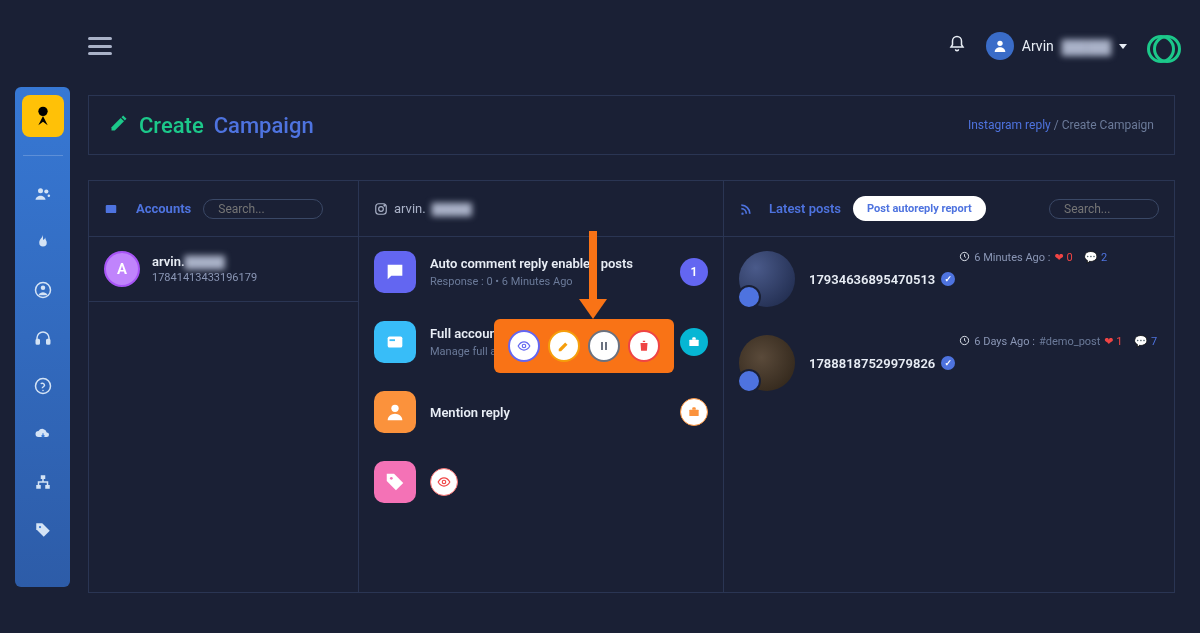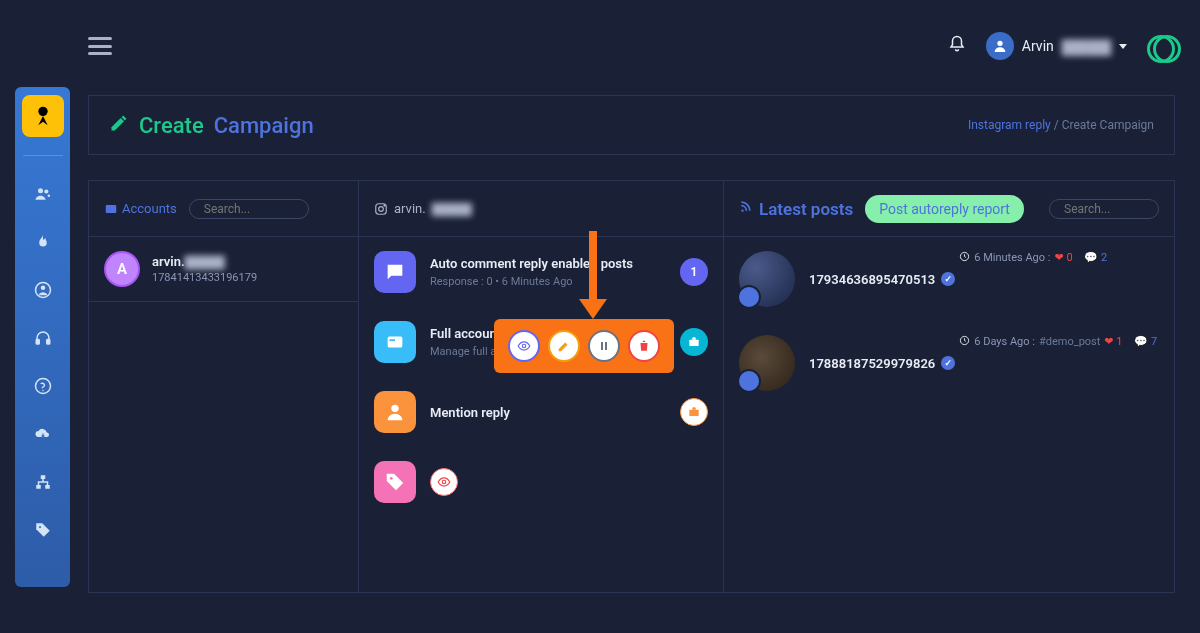--- a/index.html
+++ b/index.html
@@ -28,21 +28,21 @@
 .header-title .t2{color:#4e73df;font-size:22px;font-weight:500}
 .breadcrumb{font-size:12px;color:#6b7a99}
 .breadcrumb a{color:#4e73df;text-decoration:none}
 .main{position:absolute;left:88px;top:180px;right:25px;bottom:40px;border:1px solid #2a3553;display:flex}
 .col{border-right:1px solid #2a3553;display:flex;flex-direction:column}
 .col:last-child{border-right:none}
 .col1{width:270px}
 .col2{flex:1}
 .col3{width:450px}
 .col-header{height:56px;border-bottom:1px solid #2a3553;display:flex;align-items:center;padding:0 15px;gap:12px}
-.col-header-title{color:#4e73df;font-size:13px;font-weight:400;display:flex;align-items:center;gap:4px}
+.col-header-title{color:#4e73df;font-size:13px;font-weight:700;display:flex;align-items:center;gap:18px}
 .search-input{flex:1;max-width:120px;height:20px;background:transparent;border:1.5px solid #3a4866;border-radius:15px;padding:0 14px;color:#aab2c8;font-size:12px;outline:none}
 .search-input.right{max-width:110px;margin-left:auto}
 .account-row{display:flex;align-items:center;gap:12px;padding:14px 15px;border-bottom:1px solid #2a3553;cursor:pointer}
 .account-avatar{width:36px;height:36px;border-radius:50%;background:#c084fc;border:2px solid #a855f7;display:flex;align-items:center;justify-content:center;color:#fff;font-weight:600;font-size:15px}
 .account-info{display:flex;flex-direction:column;gap:2px}
 .account-name{color:#e8edf5;font-size:13px;font-weight:600}
 .account-id{color:#8a96b5;font-size:11px}
 .ig-handle{color:#aab2c8;font-size:13px;display:flex;align-items:center;gap:6px}
 .feature-row{display:flex;align-items:center;gap:14px;padding:14px 15px;position:relative}
 .feature-icon{width:42px;height:42px;border-radius:10px;display:flex;align-items:center;justify-content:center;flex-shrink:0}
@@ -60,22 +60,22 @@
 .fb-white-red{background:#fff;border:1px solid #f87171}
 .action-bar{position:absolute;left:135px;top:138px;width:180px;height:54px;background:#f97316;border-radius:6px;display:flex;align-items:center;justify-content:center;gap:8px;z-index:5}
 .action-btn{width:32px;height:32px;border-radius:50%;background:#fff;display:flex;align-items:center;justify-content:center;cursor:pointer}
 .ab-view{border:2px solid #6366f1;color:#6366f1}
 .ab-edit{border:2px solid #f59e0b;color:#f59e0b}
 .ab-pause{border:2px solid #6b7280;color:#6b7280}
 .ab-delete{border:2px solid #ef4444;color:#ef4444}
 .arrow{position:absolute;left:230px;top:50px;z-index:6}
 .arrow-stem{width:8px;height:68px;background:#f97316}
 .arrow-head{width:0;height:0;border-left:14px solid transparent;border-right:14px solid transparent;border-top:20px solid #f97316;margin-left:-10px}
-.latest-title{color:#4e73df;font-size:17px;font-weight:600;display:flex;align-items:flex-start;gap:6px}
-.pill-btn{background:#86efac;color:#4e73df;font-size:14px;font-weight:400;padding:6px 14px;border-radius:14px;border:none;cursor:pointer}
+.latest-title{color:#4e73df;font-size:13px;font-weight:600;display:flex;align-items:flex-end;gap:16px}
+.pill-btn{background:#ffffff;color:#4e73df;font-size:11px;font-weight:700;padding:6px 14px;border-radius:14px;border:none;cursor:pointer}
 .post-row{display:flex;gap:14px;padding:14px 15px}
 .post-thumb{width:56px;height:56px;border-radius:50%;background:radial-gradient(circle at 30% 30%,#4a5a8a,#1a2545);position:relative;flex-shrink:0}
 .post-thumb::after{content:"";position:absolute;bottom:-2px;left:-2px;width:20px;height:20px;background:#4e73df;border-radius:50%;border:2px solid #1a2035}
 .post-info{display:flex;flex-direction:row;gap:4px}
 .post-id{color:#e8edf5;font-size:13px;font-weight:600;display:flex;align-items:center;gap:6px}
 .verified{width:14px;height:14px;background:#4e73df;border-radius:50%;display:inline-flex;align-items:center;justify-content:center;color:#fff;font-size:9px}
 .post-meta{color:#8a96b5;font-size:11px;display:flex;gap:4px}
 .post-stats{display:flex;gap:12px;font-size:11px}
 .stat-heart{color:#ef4444}
 .stat-comment{color:#4e73df}

